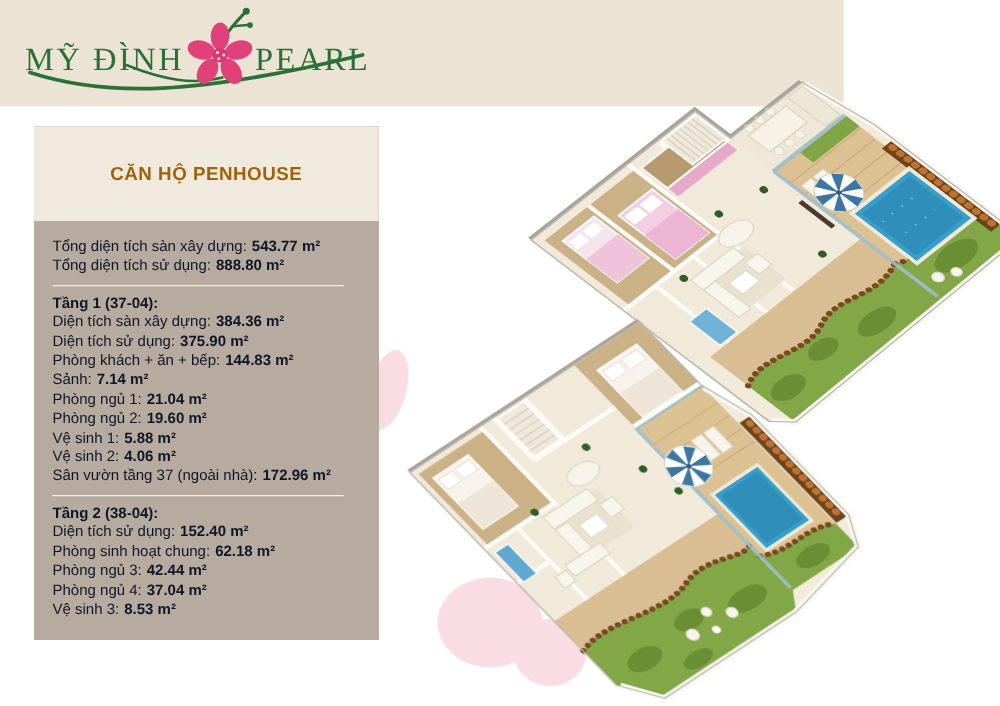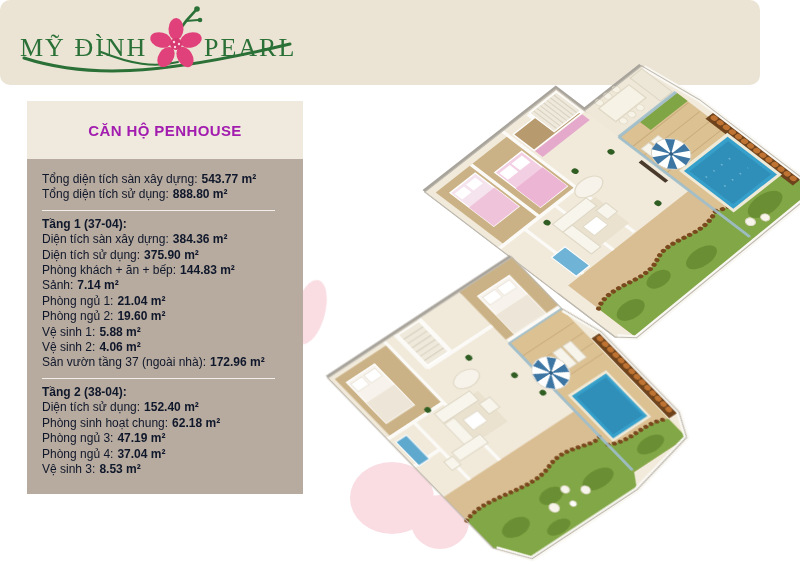--- a/index.html
+++ b/index.html
@@ -1,26 +1,26 @@
 <!DOCTYPE html>
 <html style="--band: #EBE4D5; --titlebg: #F0EADE; --panelbg: #B7AA9F;"><head>
 <meta charset="utf-8">
 <style>
   html,body{margin:0;padding:0;}
   body{width:800px;height:565px;background:#ffffff;font-family:"Liberation Sans","DejaVu Sans",sans-serif;}
   .page{position:relative;width:800px;height:565px;overflow:hidden;background:#fff;}
 
-  .band{position:absolute;left:0;top:0;width:760px;height:85px;background:var(--band,#EBE4D5);border-radius:10px;}
+  .band{position:absolute;left:0;top:0;width:675px;height:85px;background:var(--band,#EBE4D5);}
   .logo{position:absolute;left:6px;top:0;width:300px;height:85px;}
 
   .scene{position:absolute;left:0;top:0;width:800px;height:565px;}
 
   .info-panel{position:absolute;left:27px;top:101px;width:276px;z-index:5;}
-  .panel-title{height:58px;background:var(--titlebg,#F0EADE);display:flex;align-items:center;justify-content:center;
-     color:#a21caf;font-size:15px;font-weight:bold;letter-spacing:.4px;}
+  .panel-title{height:76px;background:var(--titlebg,#F0EADE);display:flex;align-items:center;justify-content:center;
+     color:#a16207;font-size:15px;font-weight:bold;letter-spacing:.4px;}
   .panel-body{background:var(--panelbg,#B7AA9F);padding:13px 10px 17px 15px;color:#0f172a;font-size:12px;line-height:15.4px;}
   .row{white-space:nowrap;}
   .row .lbl{font-weight:400;}
   .row .val{font-weight:700;margin-left:4px;}
   .row.hdr{font-weight:700;}
   .divider{width:233px;border-top:1px solid rgba(255,255,255,.8);margin:7px 0 6px 0;}
 
   svg text.logo-word{font-family:"Liberation Serif","DejaVu Serif",serif;fill:#2B7137;font-size:26px;letter-spacing:2px;}
 </style>
 </head>
@@ -269,20 +269,20 @@
           <div class="row"><span class="lbl">Phòng ngủ 2:</span><span class="val">19.60 m²</span></div>
           <div class="row"><span class="lbl">Vệ sinh 1:</span><span class="val">5.88 m²</span></div>
           <div class="row"><span class="lbl">Vệ sinh 2:</span><span class="val">4.06 m²</span></div>
           <div class="row"><span class="lbl">Sân vườn tầng 37 (ngoài nhà):</span><span class="val">172.96 m²</span></div>
         </div>
       <div class="divider"></div>
       <div id="section-1">
           <div class="row hdr">Tầng 2 (38-04):</div>
           <div class="row"><span class="lbl">Diện tích sử dụng:</span><span class="val">152.40 m²</span></div>
           <div class="row"><span class="lbl">Phòng sinh hoạt chung:</span><span class="val">62.18 m²</span></div>
-          <div class="row"><span class="lbl">Phòng ngủ 3:</span><span class="val">47.19 m²</span></div>
+          <div class="row"><span class="lbl">Phòng ngủ 3:</span><span class="val">42.44 m²</span></div>
           <div class="row"><span class="lbl">Phòng ngủ 4:</span><span class="val">37.04 m²</span></div>
           <div class="row"><span class="lbl">Vệ sinh 3:</span><span class="val">8.53 m²</span></div>
         </div>
     </div>
   </aside>
 
 </div>
 
 </body></html>

